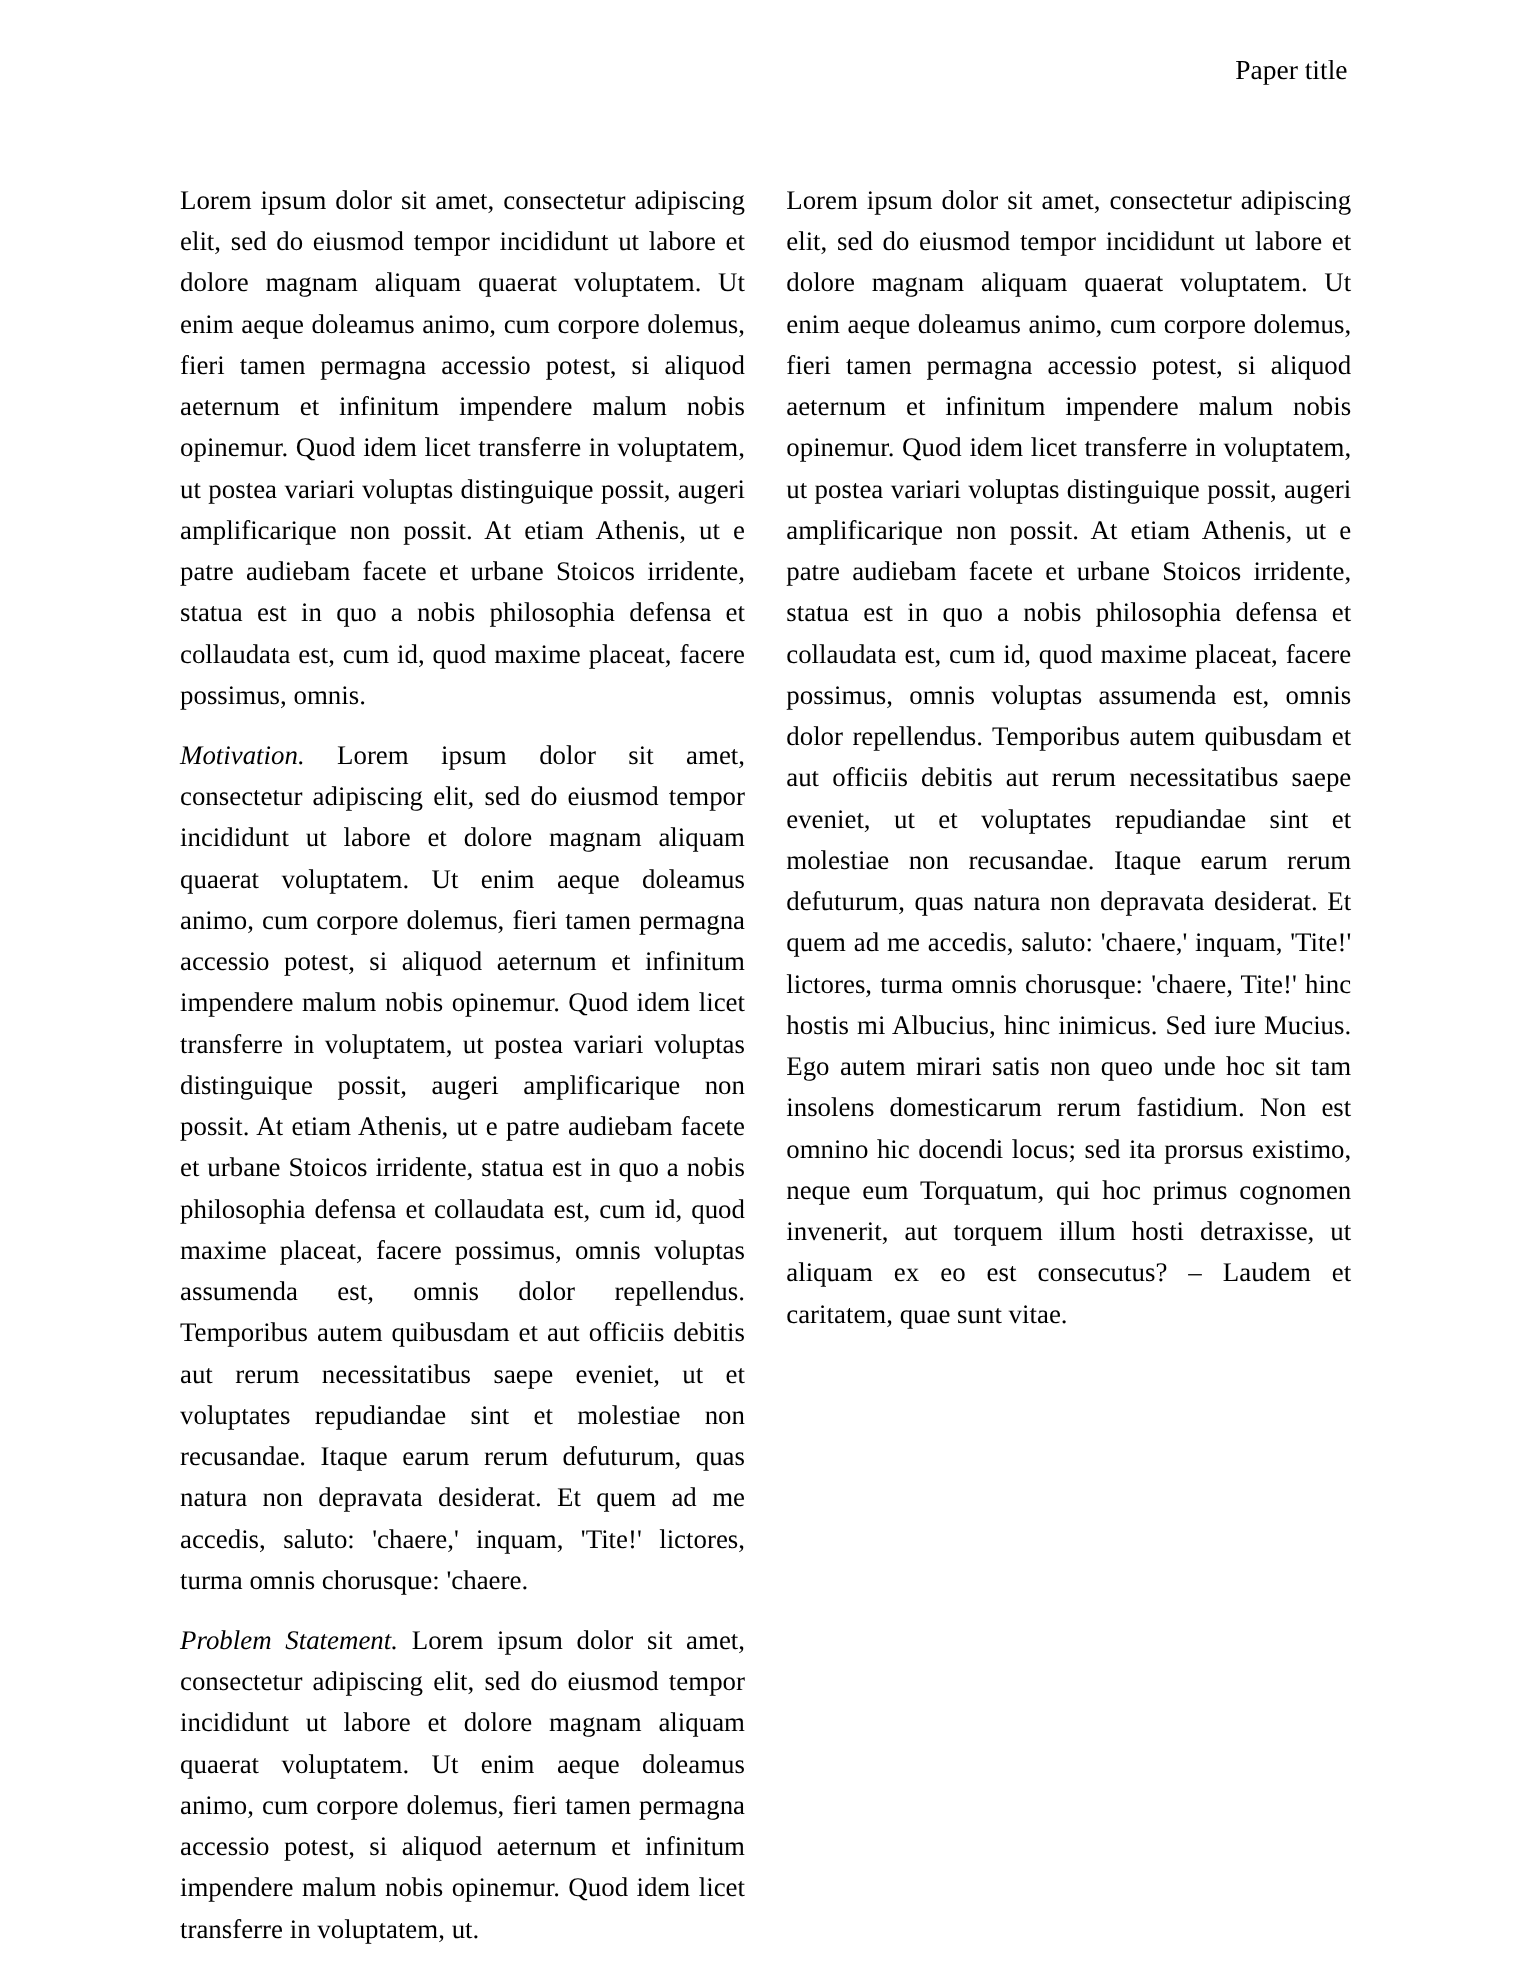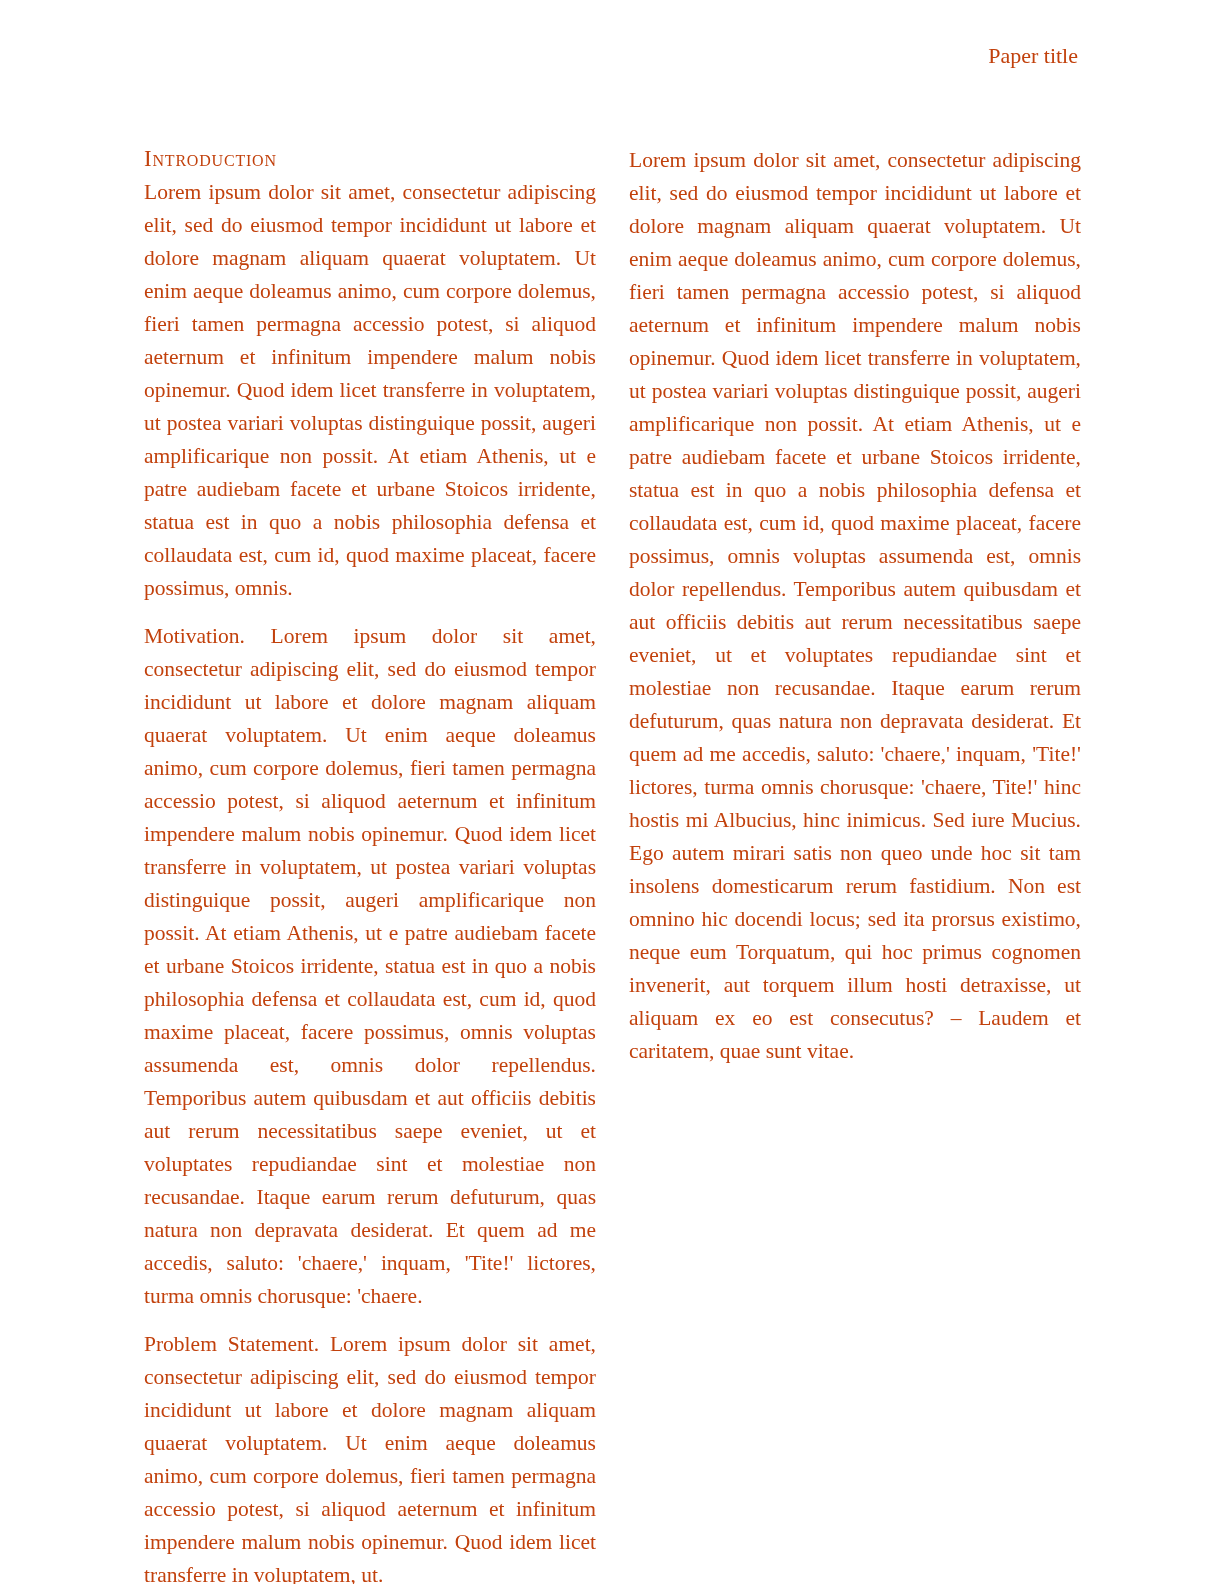--- a/index.html
+++ b/index.html
@@ -6,21 +6,21 @@
     margin: 0;
     padding: 0;
     background: #ffffff;
   }
   .page {
     position: relative;
     width: 1224px;
     height: 1584px;
     background: #ffffff;
     font-family: "Liberation Serif", serif;
-    color: #c2410c;
+    color: #000000;
     overflow: hidden;
   }
   .running-head {
     position: absolute;
     top: 41px;
     right: 146px;
     font-size: 22px;
     line-height: 29px;
     text-align: right;
   }
@@ -46,35 +46,35 @@
     margin: 0 0 15px 0;
     font-size: 21.5px;
     line-height: 33px;
     text-align: justify;
     text-justify: inter-word;
   }
   .body-par:last-child {
     margin-bottom: 0;
   }
   .runin {
+    font-style: italic;
   }
 </style>
 </head>
 <body>
 
 <div class="page">
 
   <div class="running-head">
     <span>Paper title</span>
   </div>
 
   <div class="columns">
 
     <section class="col">
-      <h2 class="sec-heading">Introduction</h2>
 
       <p class="body-par">Lorem ipsum dolor sit amet, consectetur adipiscing elit, sed do eiusmod tempor incididunt ut labore et dolore magnam aliquam quaerat voluptatem. Ut enim aeque doleamus animo, cum corpore dolemus, fieri tamen permagna accessio potest, si aliquod aeternum et infinitum impendere malum nobis opinemur. Quod idem licet transferre in voluptatem, ut postea variari voluptas distinguique possit, augeri amplificarique non possit. At etiam Athenis, ut e patre audiebam facete et urbane Stoicos irridente, statua est in quo a nobis philosophia defensa et collaudata est, cum id, quod maxime placeat, facere possimus, omnis.</p>
 
       <p class="body-par"><span class="runin">Motivation.</span> <span>Lorem ipsum dolor sit amet, consectetur adipiscing elit, sed do eiusmod tempor incididunt ut labore et dolore magnam aliquam quaerat voluptatem. Ut enim aeque doleamus animo, cum corpore dolemus, fieri tamen permagna accessio potest, si aliquod aeternum et infinitum impendere malum nobis opinemur. Quod idem licet transferre in voluptatem, ut postea variari voluptas distinguique possit, augeri amplificarique non possit. At etiam Athenis, ut e patre audiebam facete et urbane Stoicos irridente, statua est in quo a nobis philosophia defensa et collaudata est, cum id, quod maxime placeat, facere possimus, omnis voluptas assumenda est, omnis dolor repellendus. Temporibus autem quibusdam et aut officiis debitis aut rerum necessitatibus saepe eveniet, ut et voluptates repudiandae sint et molestiae non recusandae. Itaque earum rerum defuturum, quas natura non depravata desiderat. Et quem ad me accedis, saluto: 'chaere,' inquam, 'Tite!' lictores, turma omnis chorusque: 'chaere.</span></p>
 
       <p class="body-par"><span class="runin">Problem Statement.</span> <span>Lorem ipsum dolor sit amet, consectetur adipiscing elit, sed do eiusmod tempor incididunt ut labore et dolore magnam aliquam quaerat voluptatem. Ut enim aeque doleamus animo, cum corpore dolemus, fieri tamen permagna accessio potest, si aliquod aeternum et infinitum impendere malum nobis opinemur. Quod idem licet transferre in voluptatem, ut.</span></p>
     </section>
 
     <section class="col">
 

